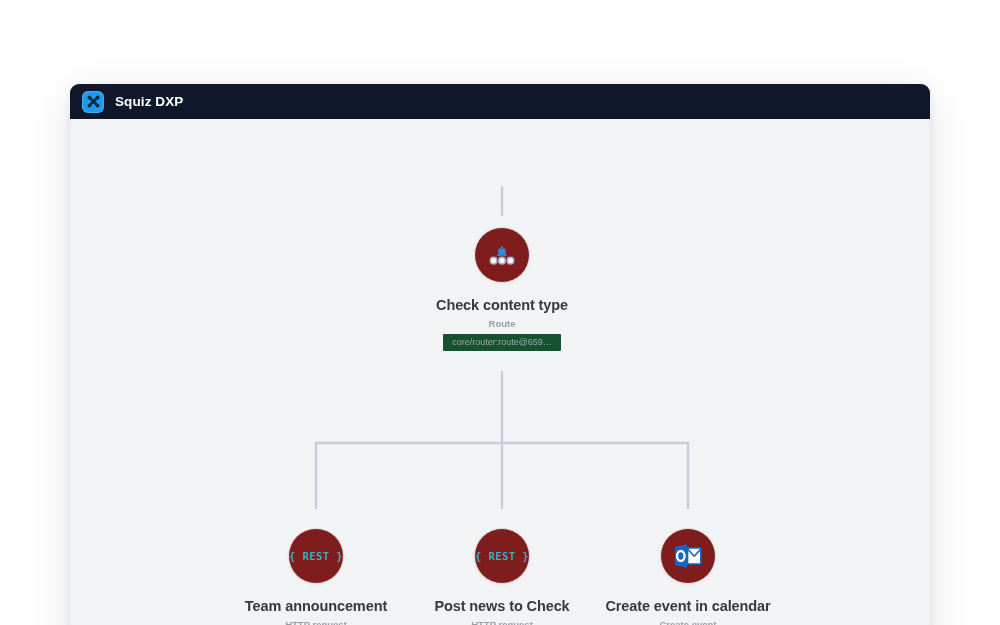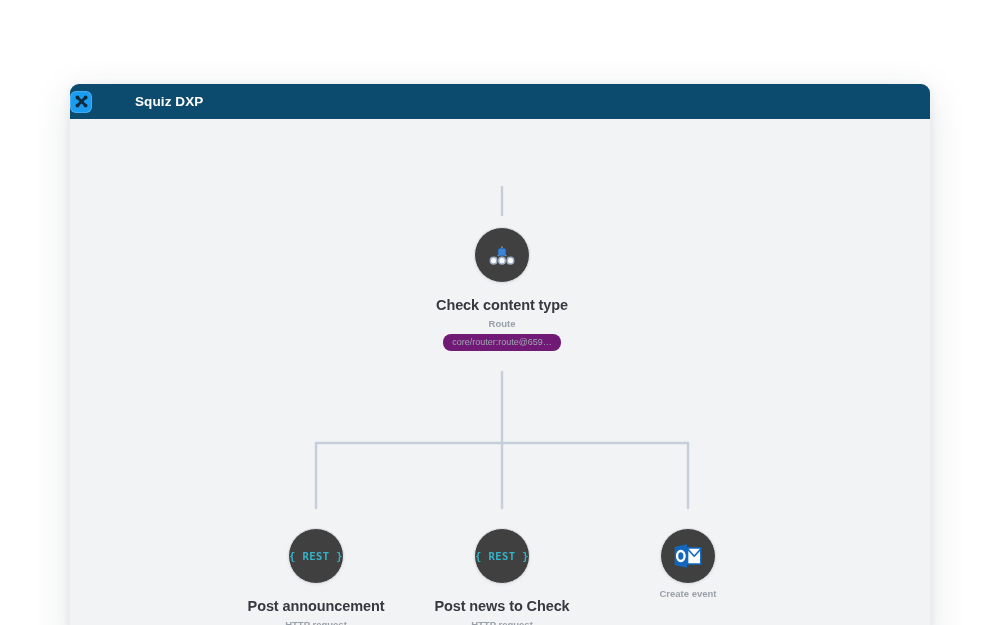--- a/index.html
+++ b/index.html
@@ -32,26 +32,25 @@
     border-radius: 9px 9px 0 0;
     overflow: hidden;
     box-shadow: 0 10px 38px rgba(30, 45, 70, 0.13),
                 0 2px 10px rgba(30, 45, 70, 0.07);
     background: #f2f3f5;
   }
 
   
   #titlebar {
     height: 35px;
-    background: #0c4a6e;
-    display: flex;
-    align-items: center;
-    padding-left: 0;
+    background: #0f172a;
+    display: flex;
+    align-items: center;
+    padding-left: 12px;
     box-sizing: border-box;
-    gap: 32px;
   }
   #brand-logo {
     width: 22px;
     height: 22px;
     border-radius: 6px;
     background: #1c9cf0;
     display: flex;
     align-items: center;
     justify-content: center;
     flex: 0 0 auto;
@@ -90,21 +89,21 @@
     margin-left: -110px;
     display: flex;
     flex-direction: column;
     align-items: center;
     text-align: center;
   }
   .node-circle {
     width: 56px;
     height: 56px;
     border-radius: 50%;
-    background: #404040;
+    background: #7f1d1d;
     border: 1px solid #e6e8ec;
     box-shadow: 0 1px 3px rgba(40,55,80,0.07);
     display: flex;
     align-items: center;
     justify-content: center;
     box-sizing: border-box;
   }
   .node-title {
     margin-top: 14px;
     font-size: 14.5px;
@@ -116,24 +115,24 @@
   }
   .node-subtitle {
     margin-top: 4px;
     font-size: 9.5px;
     color: #9aa0a8;
     font-weight: 700;
     white-space: nowrap;
   }
   .node-chip {
     margin-top: 5px;
-    background: #701a75;
+    background: #14532d;
     color: #9fa6b1;
     font-size: 9px;
-    border-radius: 8px;
+    border-radius: 1px;
     padding: 3px 9px 4px 9px;
     white-space: nowrap;
     max-width: 200px;
     overflow: hidden;
     text-overflow: ellipsis;
   }
 
   
   .rest-glyph {
     font-family: "DejaVu Sans Mono", "Liberation Mono", monospace;
@@ -198,21 +197,21 @@
       </div>
       <div class="node-title">Check content type</div>
       <div class="node-subtitle">Route</div>
       <div class="node-chip">core/router:route@659…</div>
     </div>
 
     <div class="node" style="left:246px; top:409px;">
       <div class="node-circle">
         <span class="rest-glyph">{ REST }</span>
       </div>
-      <div class="node-title">Post announcement</div>
+      <div class="node-title">Team announcement</div>
       <div class="node-subtitle">HTTP request</div>
 
     </div>
 
     <div class="node" style="left:432px; top:409px;">
       <div class="node-circle">
         <span class="rest-glyph">{ REST }</span>
       </div>
       <div class="node-title">Post news to Check</div>
       <div class="node-subtitle">HTTP request</div>
@@ -223,18 +222,19 @@
       <div class="node-circle">
         <svg width="34" height="34" viewBox="0 0 36 36" aria-hidden="true">
 
           <path d="M4 8.5 L17 5.5 L17 30.5 L4 27.5 Z" fill="#1268bf"></path>
           <ellipse cx="10.4" cy="18" rx="4.0" ry="5.3" fill="none" stroke="#ffffff" stroke-width="2.5"></ellipse>
 
           <path d="M17.6 9.5 L31.5 9.5 L31.5 26.5 L17.6 26.5 Z" fill="#ffffff" stroke="#1268bf" stroke-width="1.5"></path>
           <path d="M17.6 10.6 L24.6 18.2 L31.5 10.6" fill="none" stroke="#1268bf" stroke-width="1.7" stroke-linejoin="round" stroke-linecap="round"></path>
         </svg>
       </div>
+      <div class="node-title">Create event in calendar</div>
       <div class="node-subtitle">Create event</div>
 
     </div>
 
   </div>
 </div>
 
 </body></html>

